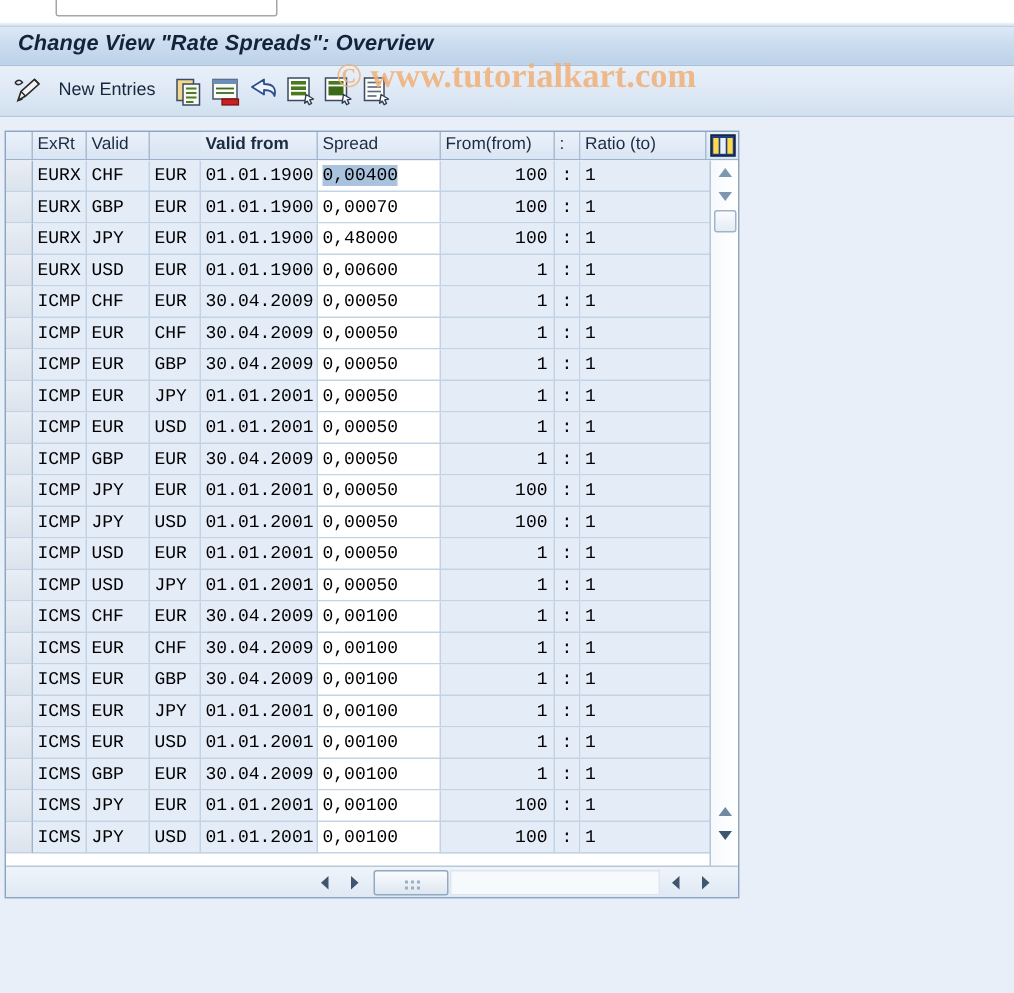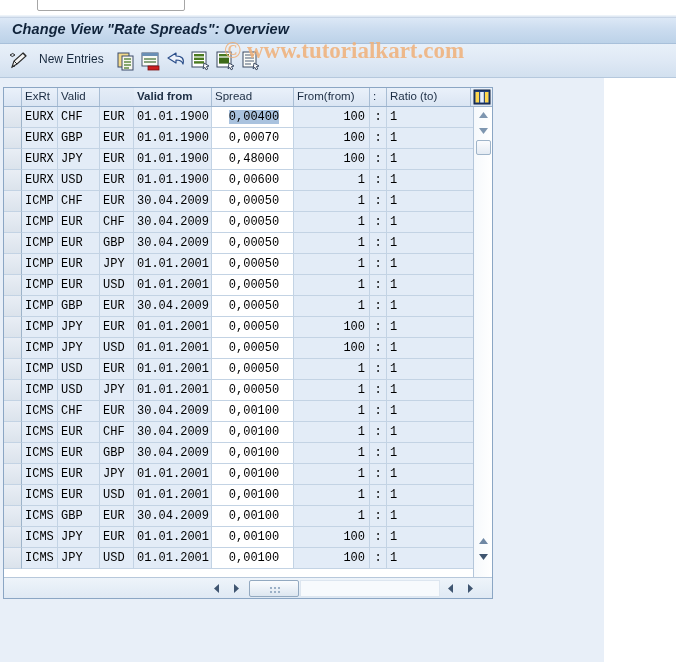--- a/index.html
+++ b/index.html
@@ -66,21 +66,21 @@
     position: absolute; left: 224px; top: 38px;
     font-family: "Liberation Serif", serif;
     font-size: 23px; font-weight: bold;
     color: #f0b078; opacity: 0.85;
     white-space: nowrap; pointer-events: none;
     letter-spacing: 0px;
   }
 
   
   #body-area {
-    position: absolute; left: 0; top: 78px; width: 604px; height: 584px;
+    position: absolute; left: 0; top: 78px; width: 676px; height: 584px;
     background: #e8eff8;
   }
 
   
   #grid-wrap {
     position: absolute; left: 3px; top: 9px;
     width: 490px; height: 512px;
     background: #ffffff;
     border: 1px solid #8ba6c4;
   }
@@ -124,21 +124,21 @@
     background: #e3ecf7;
     border-right: 1px solid #c3d3e4;
     border-bottom: 1px solid #c3d3e4;
     cursor: default;
   }
   .cell.sel {
     left: 0; width: 18px; padding: 0;
     background: linear-gradient(to bottom,#e9eef5 0%, #dbe3ec 100%);
     border-right: 1px solid #9db3c9;
   }
-  .cell.input { background: #ffffff; border-right: 1px solid #c3d3e4; text-align: center; }
+  .cell.input { background: #ffffff; border-right: 1px solid #c3d3e4; }
   .cell.numeric { text-align: right; padding-right: 4px; padding-left: 0; }
   .cell.colon { text-align: center; padding-left: 0; }
   .hl { background: #a9c2de; }
 
   
   #vscroll {
     position: absolute; right: 0; top: 19px; width: 19px; height: 471px;
     background: linear-gradient(to right,#f6f9fc 0%, #ffffff 100%);
     border-left: 1px solid #b4c6da;
   }

